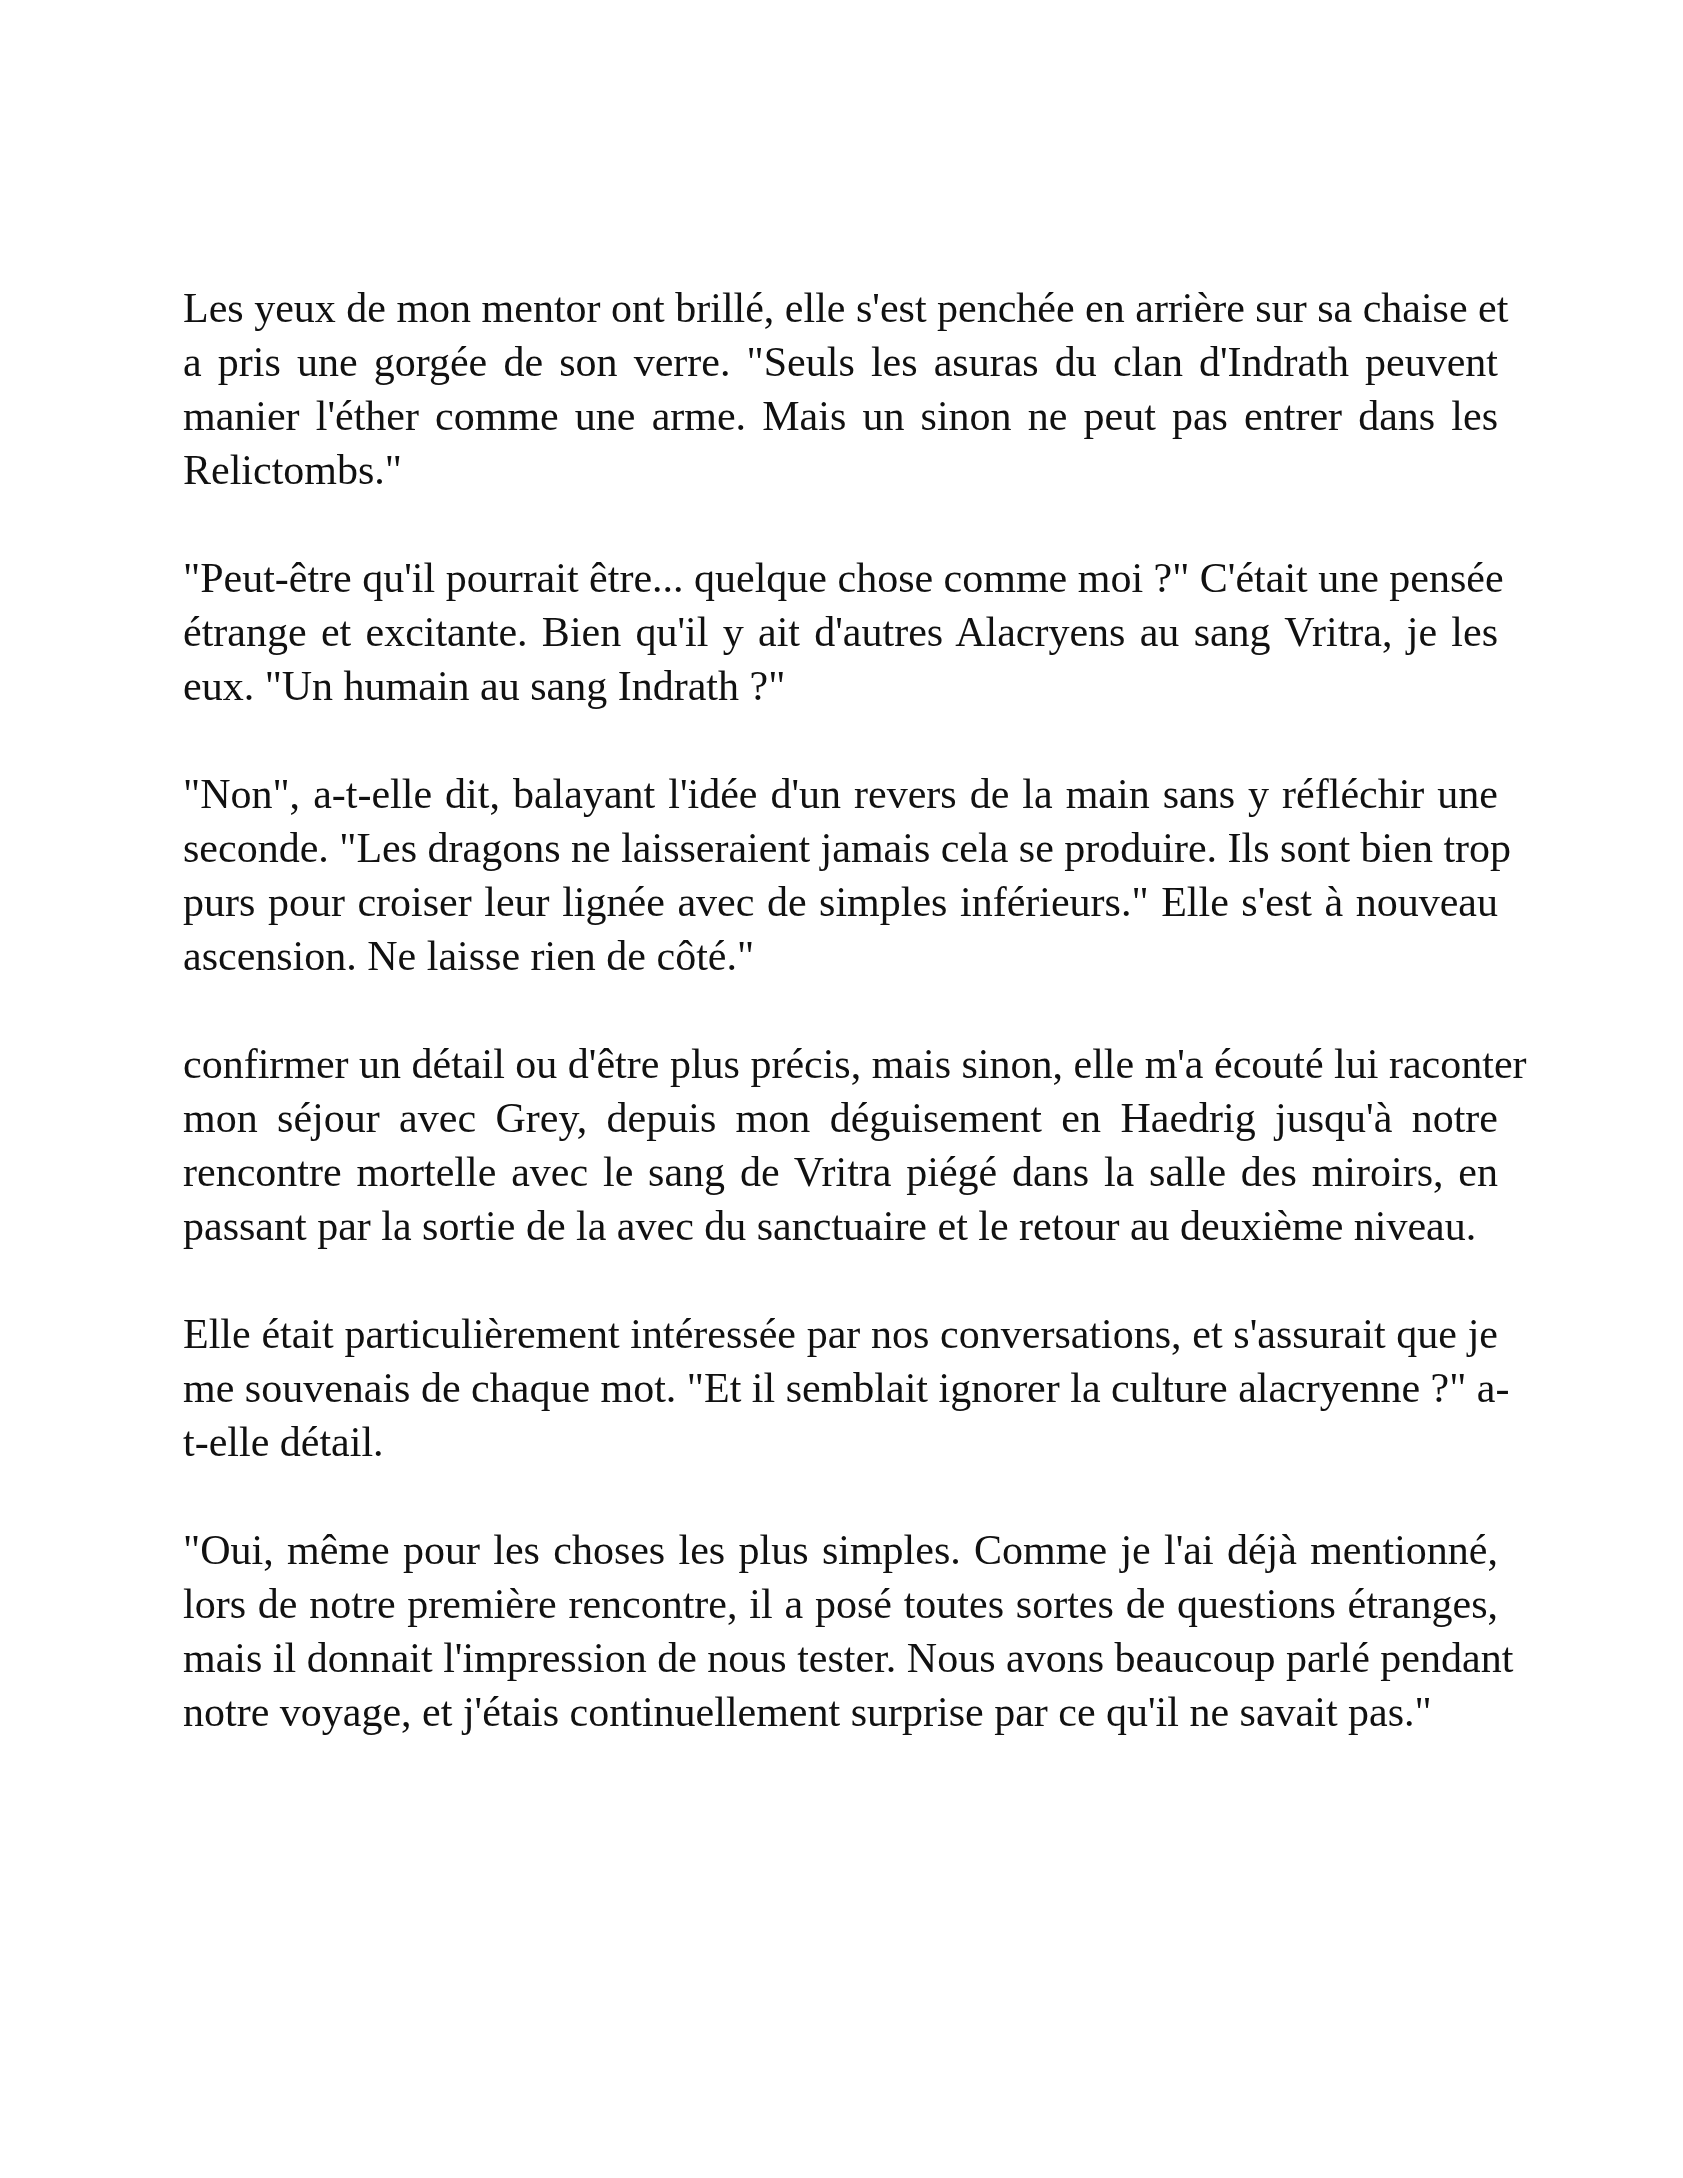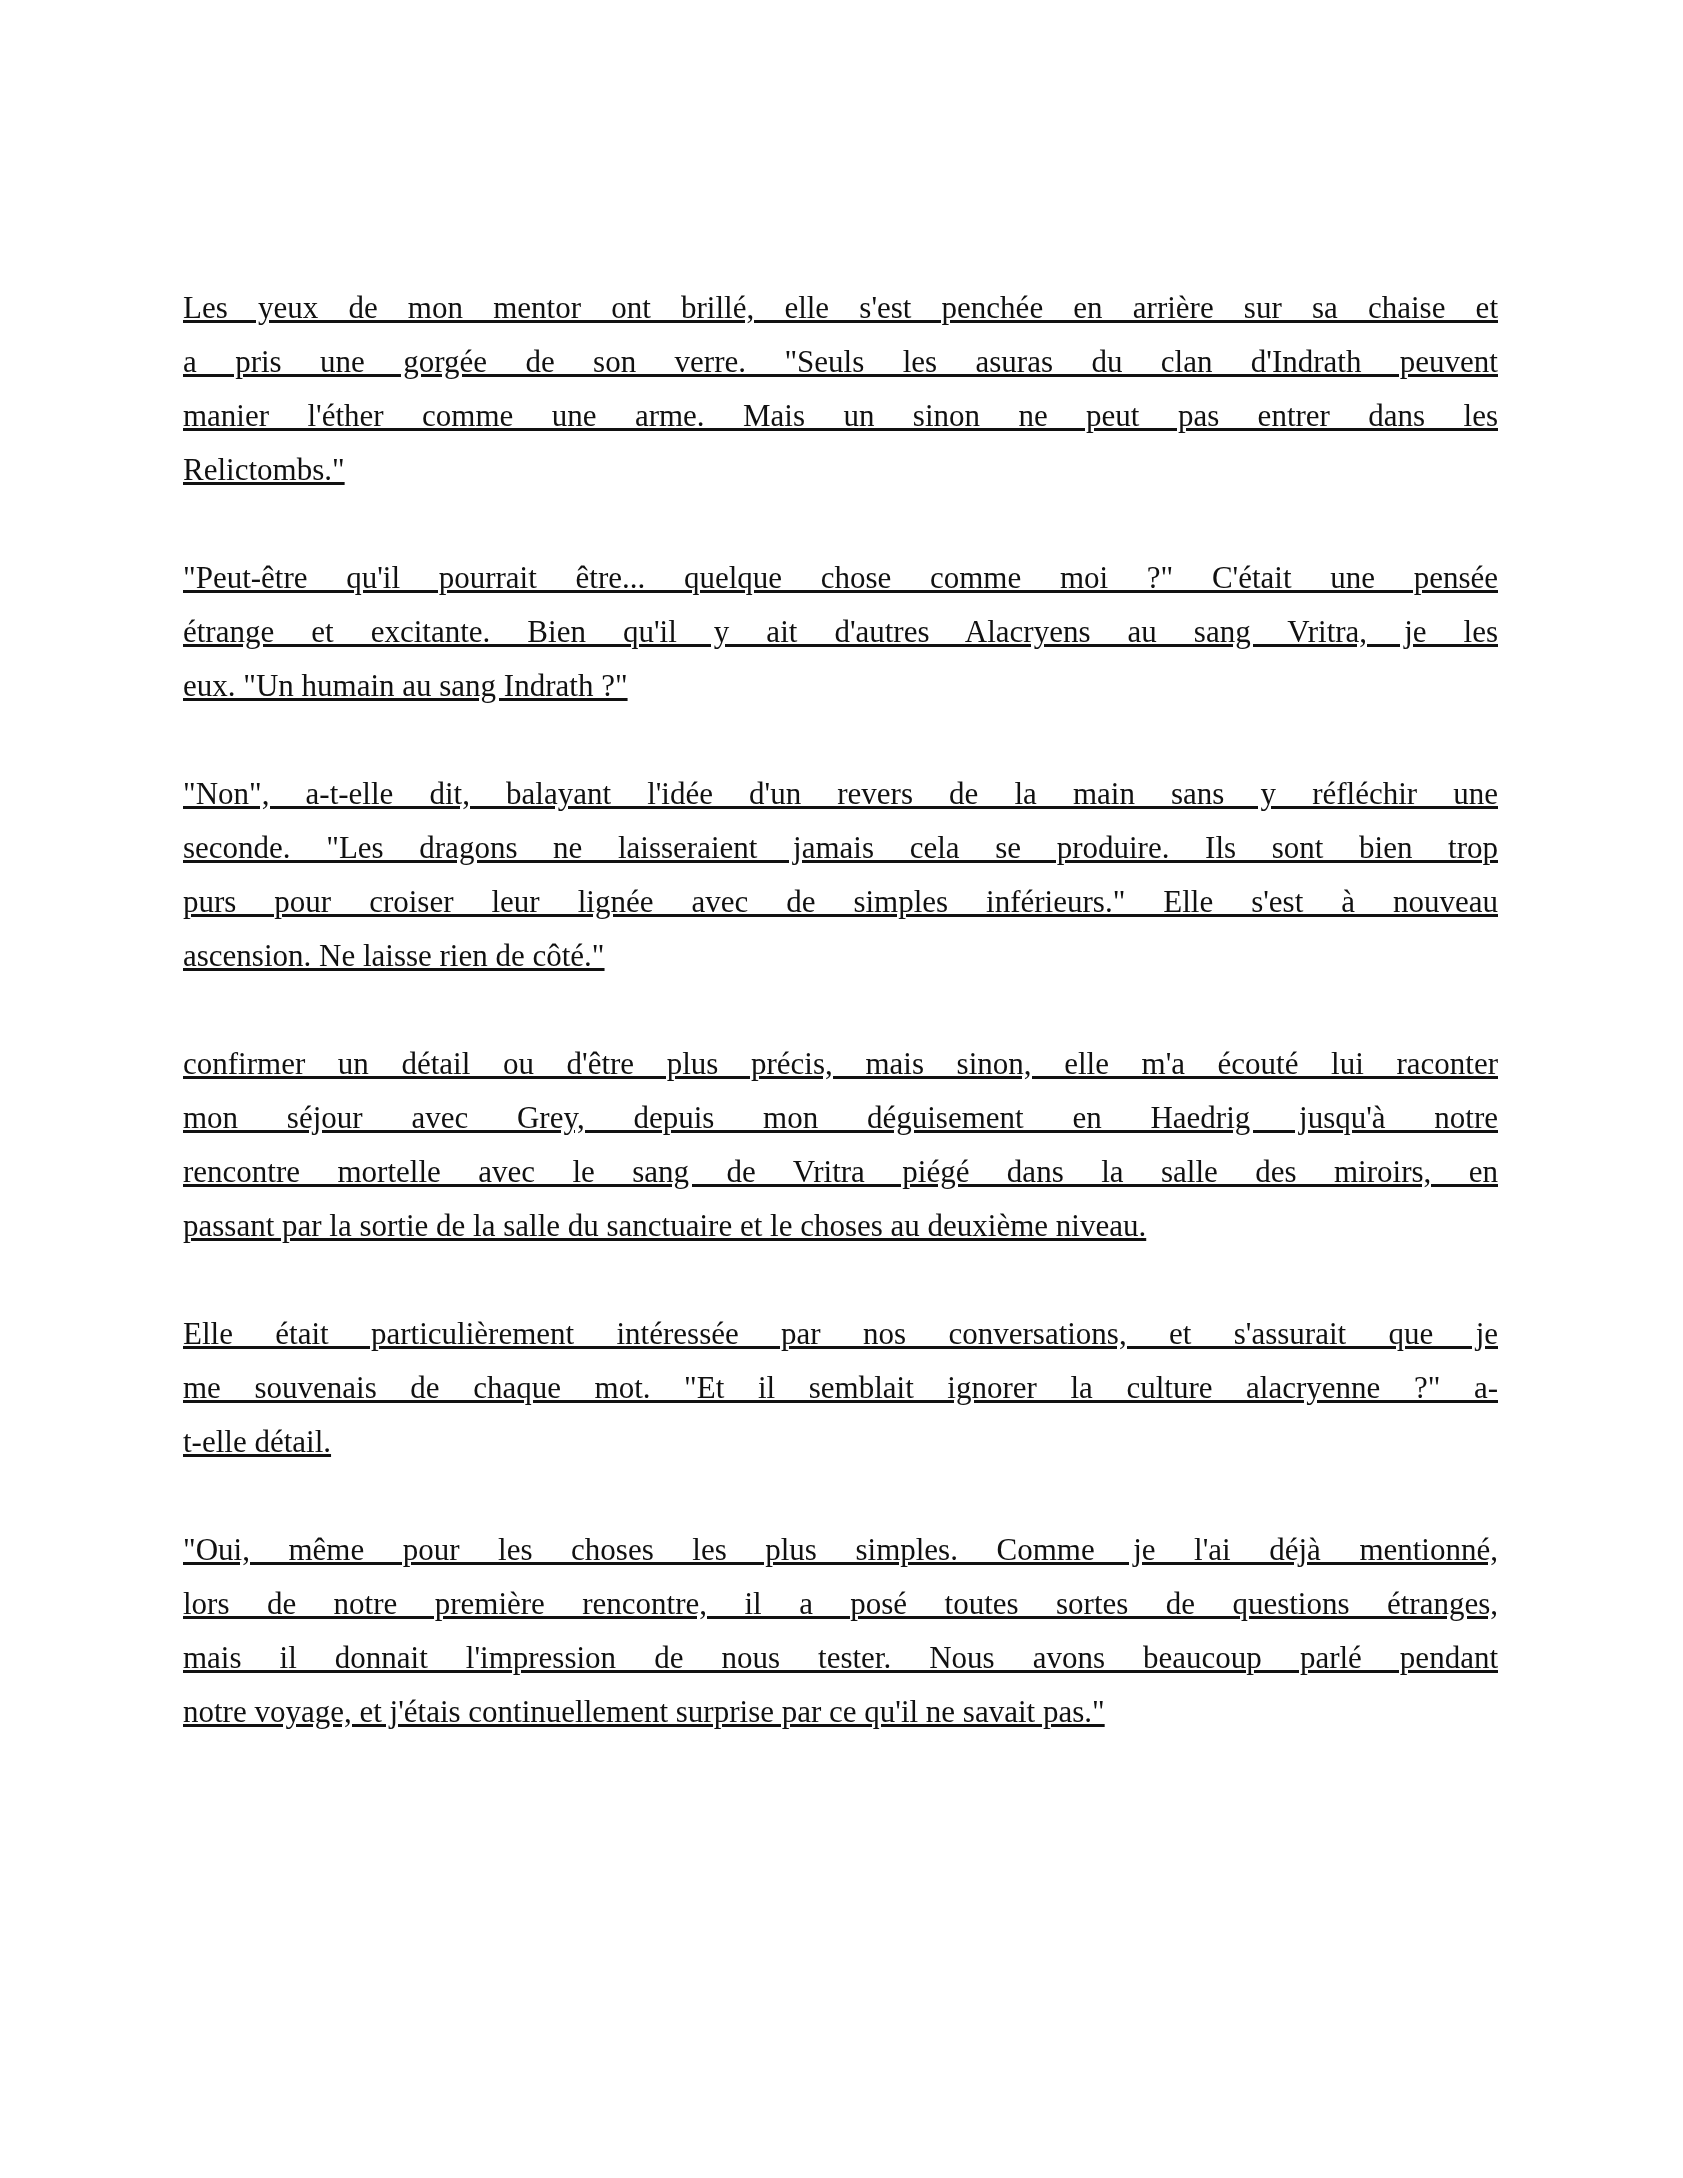--- a/index.html
+++ b/index.html
@@ -20,24 +20,23 @@
       width: 1683px;
       height: 2178px;
       background: #ffffff;
     }
     .text-block {
       position: absolute;
       left: 183px;
       top: 281px;
       width: 1315px;
       font-family: "Liberation Serif", "DejaVu Serif", serif;
-      font-size: 31px;
+      font-size: 42px;
       line-height: 54px;
       color: #111111;
-      text-decoration: underline;
     }
     .para {
       margin: 0 0 54px 0;
     }
     .para:last-child {
       margin-bottom: 0;
     }
     .line {
       display: block;
       white-space: nowrap;
@@ -74,21 +73,21 @@
       <span class="line">"Non", a-t-elle dit, balayant l'idée d'un revers de la main sans y réfléchir une</span>
       <span class="line">seconde. "Les dragons ne laisseraient jamais cela se produire. Ils sont bien trop</span>
       <span class="line">purs pour croiser leur lignée avec de simples inférieurs." Elle s'est à nouveau</span>
       <span class="line last">ascension. Ne laisse rien de côté."</span>
     </p>
 
     <p class="para">
       <span class="line">confirmer un détail ou d'être plus précis, mais sinon, elle m'a écouté lui raconter</span>
       <span class="line">mon séjour avec Grey, depuis mon déguisement en Haedrig jusqu'à notre</span>
       <span class="line">rencontre mortelle avec le sang de Vritra piégé dans la salle des miroirs, en</span>
-      <span class="line last">passant par la sortie de la salle du sanctuaire et le choses au deuxième niveau.</span>
+      <span class="line last">passant par la sortie de la avec du sanctuaire et le retour au deuxième niveau.</span>
     </p>
 
     <p class="para">
       <span class="line">Elle était particulièrement intéressée par nos conversations, et s'assurait que je</span>
       <span class="line">me souvenais de chaque mot. "Et il semblait ignorer la culture alacryenne ?" a-</span>
       <span class="line last">t-elle détail.</span>
     </p>
 
     <p class="para">
       <span class="line">"Oui, même pour les choses les plus simples. Comme je l'ai déjà mentionné,</span>

